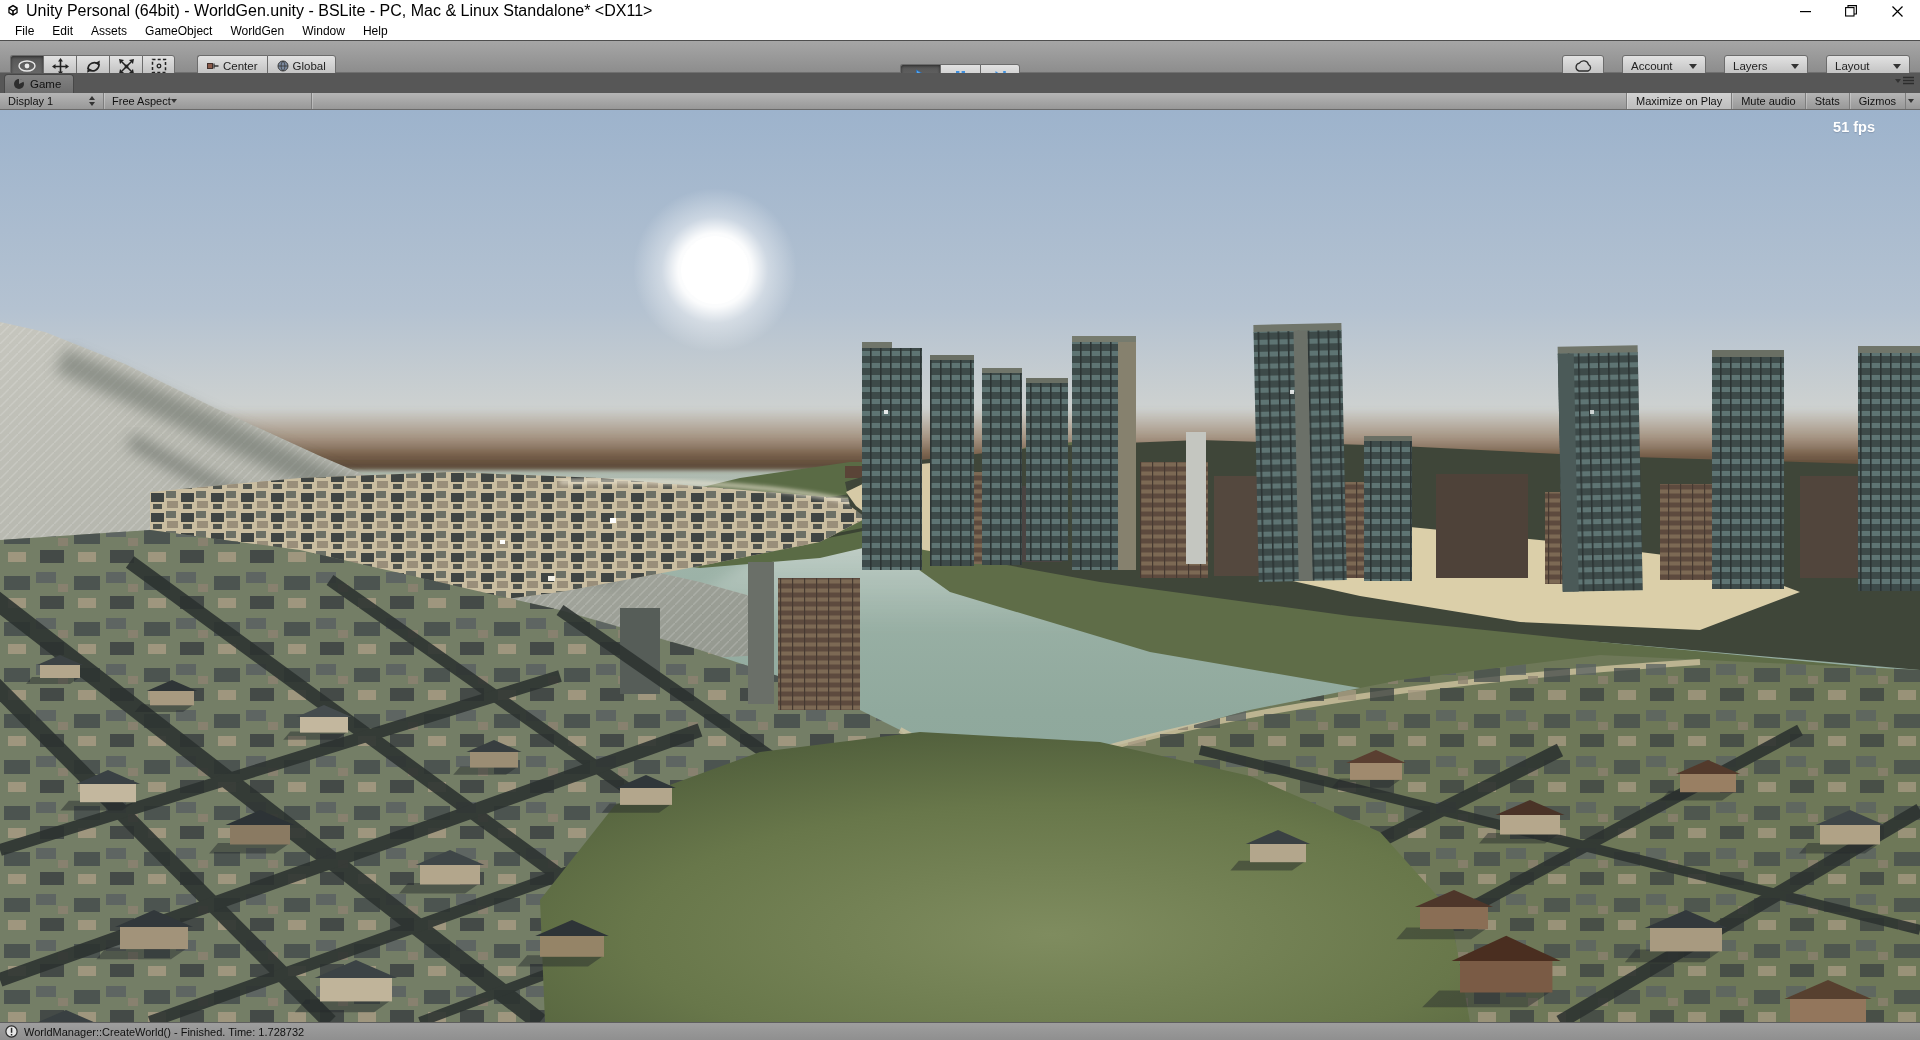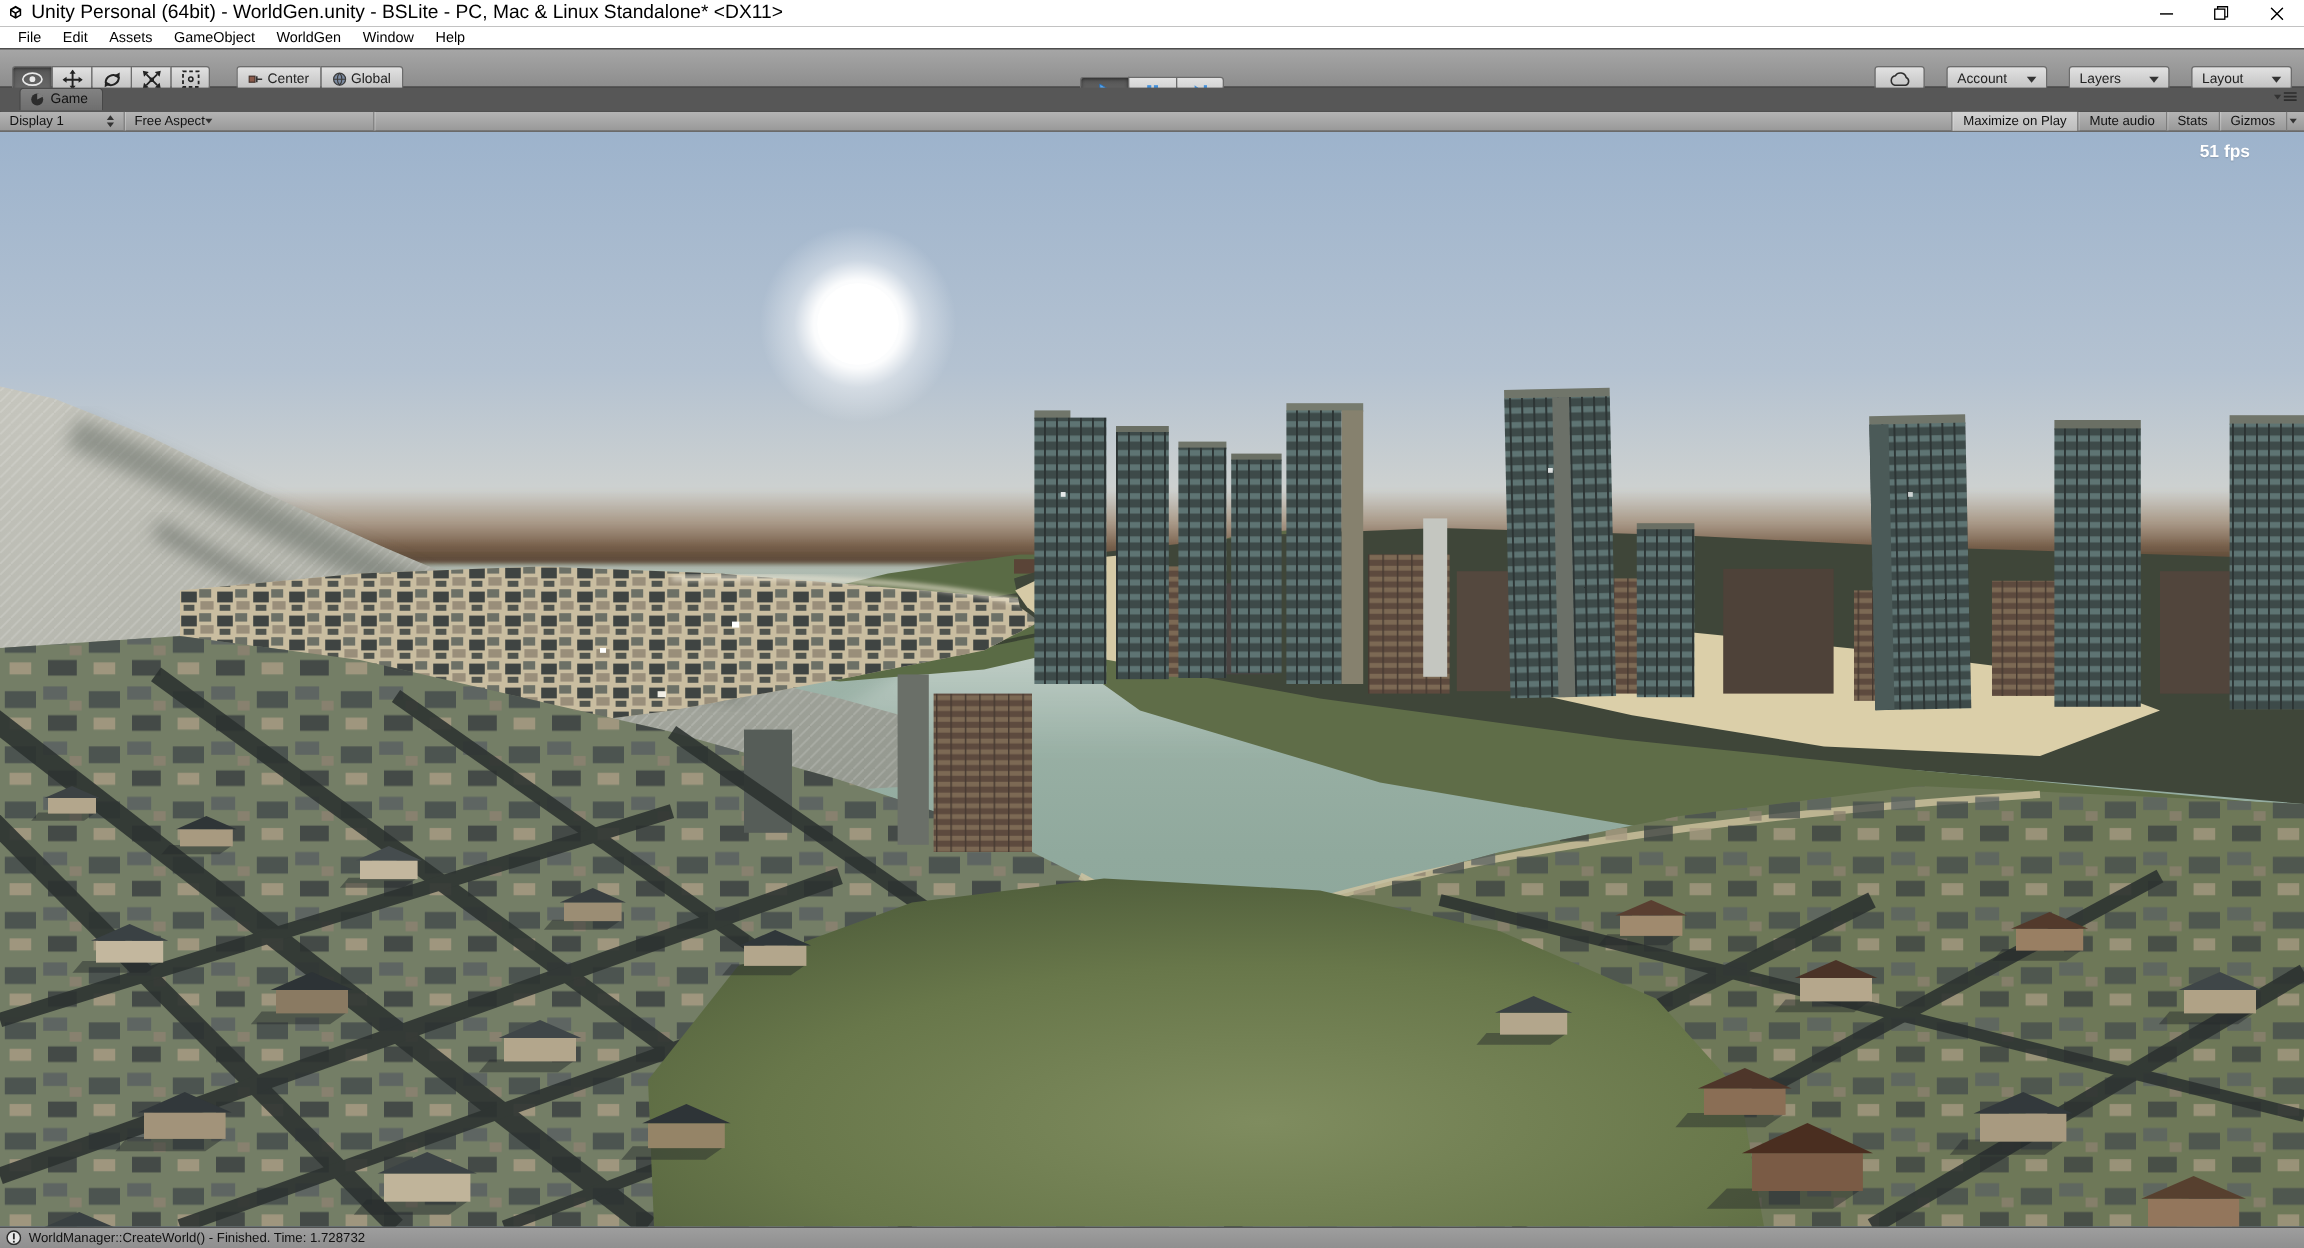--- a/index.html
+++ b/index.html
@@ -34,21 +34,21 @@
   .tb-right { margin-left:auto; display:flex; align-items:center; gap:18px; }
   .dd-btn { padding:0 8px; min-width:84px; justify-content:space-between; border-radius:3px; gap:10px; }
   .cloud-btn { width:42px; border-radius:3px; }
   .caret { width:0; height:0; border-left:4px solid transparent; border-right:4px solid transparent; border-top:5px solid #333; }
   .caret-sm { border-left-width:3px; border-right-width:3px; border-top-width:4px; }
   .updown { display:flex; flex-direction:column; gap:2px; align-items:center; }
   .tri-up { width:0;height:0;border-left:3px solid transparent;border-right:3px solid transparent;border-bottom:4px solid #333; }
   .tri-dn { width:0;height:0;border-left:3px solid transparent;border-right:3px solid transparent;border-top:4px solid #333; }
 
   
-  .tabstrip { height:20px; background:#575757; display:flex; align-items:flex-start; padding-left:16px; position:relative; }
+  .tabstrip { height:20px; background:#575757; display:flex; align-items:center; padding-left:4px; position:relative; }
   .tab { height:19px; background:linear-gradient(#828282,#6e6e6e); border:1px solid #474747; border-bottom:none; border-radius:4px 4px 0 0;
          display:flex; align-items:center; gap:5px; padding:0 12px 0 8px; font-size:11.5px; color:#111; }
   .tab-menu { position:absolute; right:6px; top:3px; display:flex; align-items:center; gap:2px; }
 
   
   .gamebar { height:17px; background:linear-gradient(#b5b5b5,#989898); border-bottom:1px solid #6a6a6a; display:flex; align-items:stretch; font-size:11px; color:#111; }
   .gb-item { display:flex; align-items:center; padding:0 8px; border-right:1px solid #7d7d7d; box-shadow:1px 0 0 rgba(255,255,255,.25); }
   .gb-item.wide { width:208px; justify-content:flex-start; }
   .gb-right { margin-left:auto; display:flex; align-items:stretch; }
   .gb-btn { display:flex; align-items:center; padding:0 9px; border-left:1px solid #7d7d7d; box-shadow:inset 1px 0 0 rgba(255,255,255,.25); }

